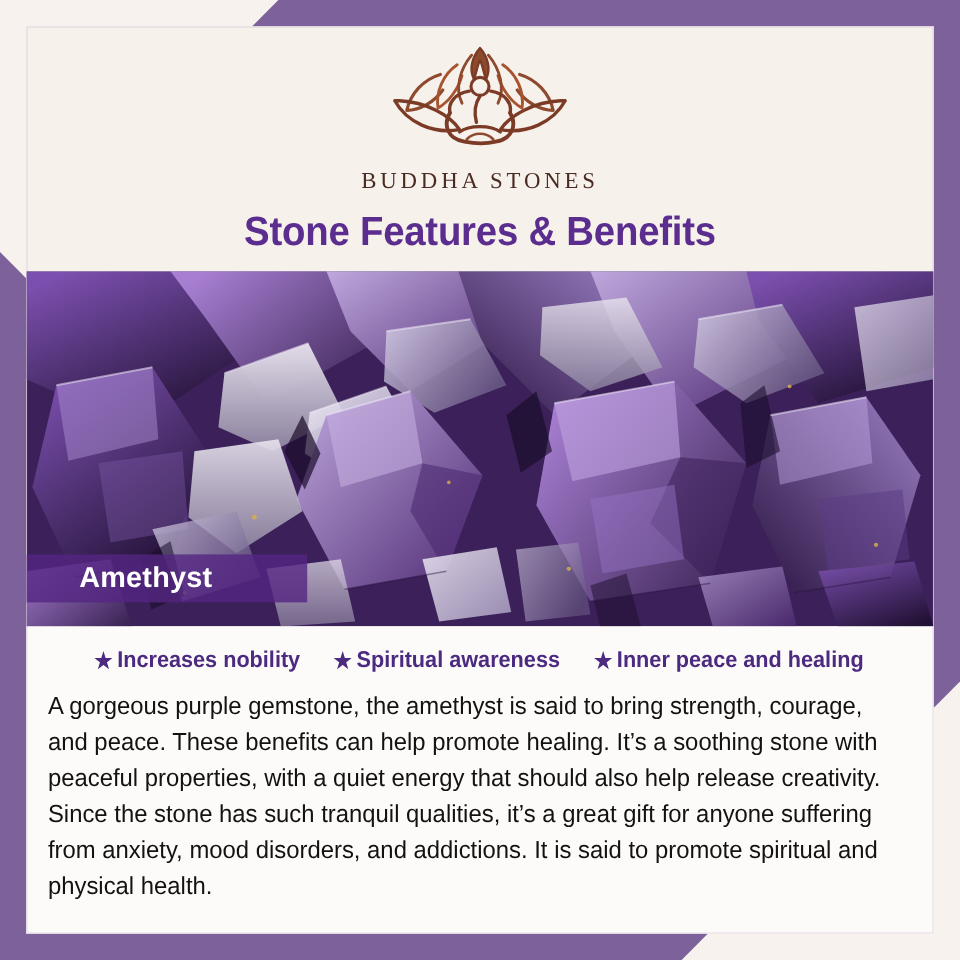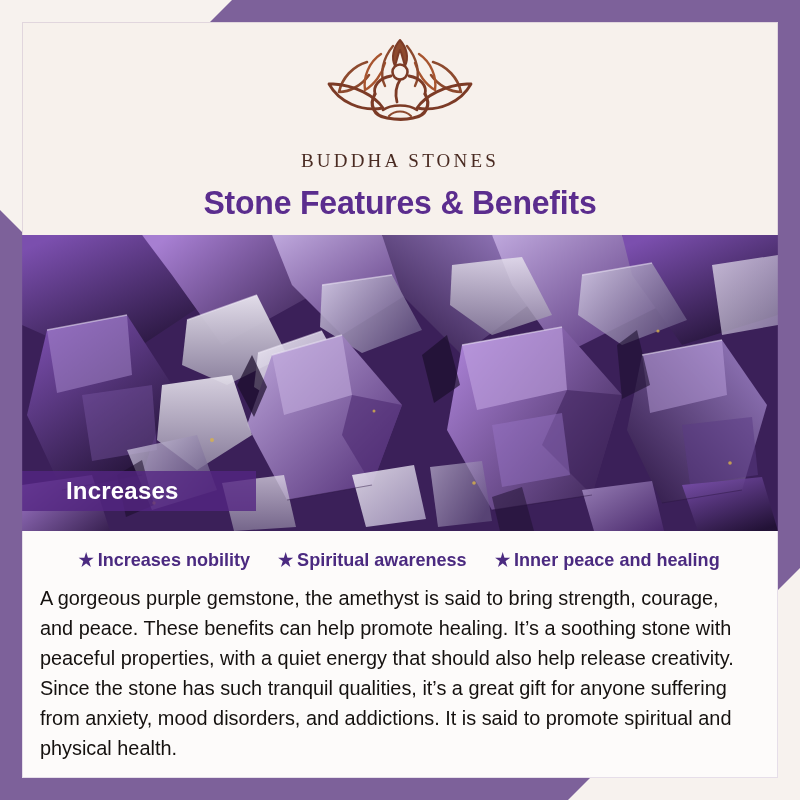--- a/index.html
+++ b/index.html
@@ -57,21 +57,21 @@
 
   
   .header {
     background:#f7f1ec;
     padding-top:10px;
     flex:0 0 auto;
   }
 
   .logo-wrap {
     display:flex; flex-direction:column; align-items:center;
-    gap:16px;
+    gap:6px;
   }
   .logo-mark { display:block; }
 
   .logo-word {
     font-family:"Liberation Serif", serif;
     font-size:19px;
     letter-spacing:3.2px;
     color:#4a2b22;
     margin-top:2px;
   }
@@ -306,21 +306,21 @@
         <circle cx="190" cy="205" r="2"></circle>
           <circle cx="452" cy="248" r="1.8"></circle>
         <circle cx="636" cy="96" r="1.6"></circle>
           <circle cx="132" cy="268" r="1.7"></circle>
         <circle cx="352" cy="176" r="1.5"></circle>
           <circle cx="708" cy="228" r="1.8"></circle>
       </g>
     </svg>
 
     <div class="stone-banner">
-      <span class="stone-name">Increases</span>
+      <span class="stone-name">Amethyst</span>
     </div>
   </div>
 
   <div class="body-area">
 
     <div class="features">
       <span class="feature">
         <span class="star">★</span>
         <span>Increases nobility</span>
       </span>

